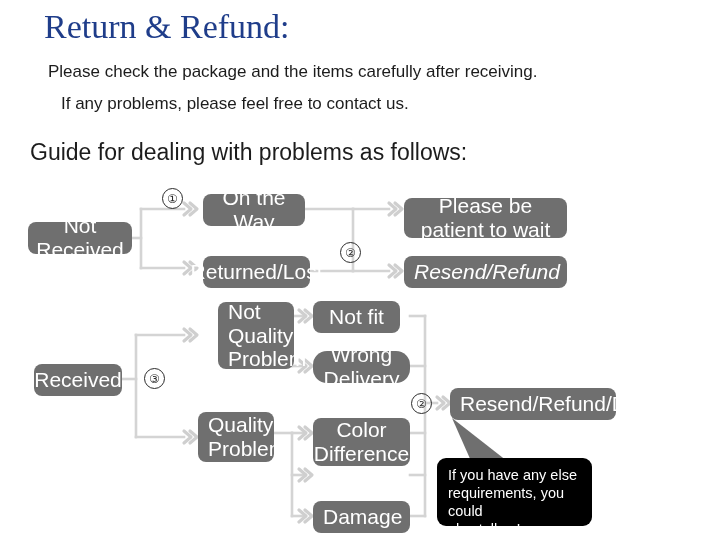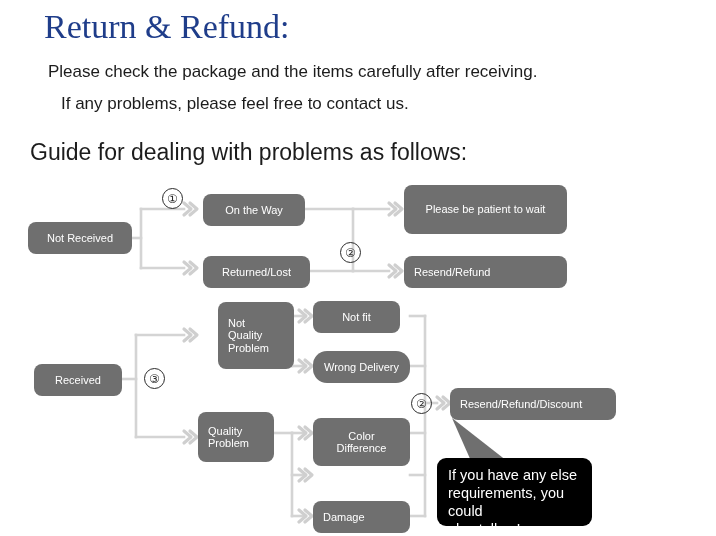--- a/index.html
+++ b/index.html
@@ -32,21 +32,21 @@
 
   
   .node{
     position:absolute;
     background:#6f6f6f;
     color:#ffffff;
     border-radius:8px;
     box-sizing:border-box;
     display:flex;
     align-items:center;
-    font-size:11px;
+    font-size:21px;
     line-height:1.12;
     white-space:pre-line;
     padding:16px 10px;
     letter-spacing:0px;
   }
   .node.ctr{justify-content:center;text-align:center;}
   .node.lft{justify-content:flex-start;text-align:left;}
   .node.multi{align-items:center;}
 
   
@@ -153,23 +153,23 @@
   <div class="step" style="left:340px;top:242px;">②</div>
   <div class="step" style="left:144px;top:368px;">③</div>
   <div class="step" style="left:411px;top:393px;">②</div>
 
   <div class="node ctr" style="left:28px;top:222px;width:104px;height:32px;">Not Received</div>
 
   <div class="node ctr" style="left:203px;top:194px;width:102px;height:31px;">On the Way</div>
 
   <div class="node ctr" style="left:203px;top:256px;width:107px;height:31px;">Returned/Lost</div>
 
-  <div class="node ctr" style="left:404px;top:185px;width:163px;height:49px;">Please be patient to wait</div>
+  <div class="node ctr" style="left:404px;top:198px;width:163px;height:40px;">Please be patient to wait</div>
 
-  <div class="node lft" style="left:404px;top:256px;width:163px;height:20px;">Resend/Refund</div>
+  <div class="node lft" style="left:404px;top:256px;width:163px;height:20px;font-style:italic;">Resend/Refund</div>
 
   <div class="node ctr" style="left:34px;top:364px;width:88px;height:31px;">Received</div>
 
   <div class="node lft multi" style="left:198px;top:302px;width:76px;height:67px;margin-left:20px;">Not
 Quality
 Problem</div>
 
   <div class="node lft multi" style="left:198px;top:412px;width:76px;height:50px;">Quality
 Problem</div>
 

